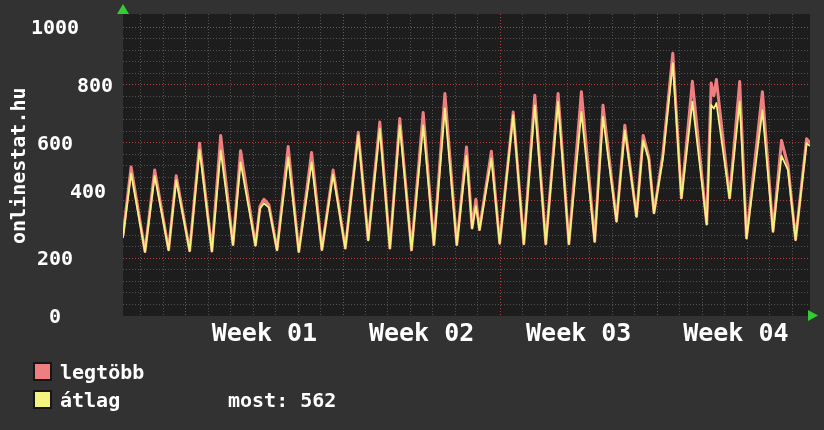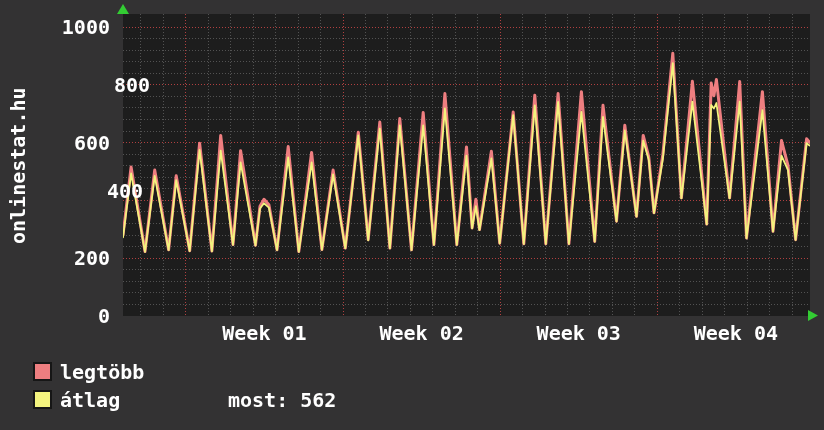--- a/index.html
+++ b/index.html
@@ -3,22 +3,22 @@
 <meta charset="utf-8">
 <style>
   html,body{margin:0;padding:0;background:#333233;}
   #stage{
     position:relative;width:824px;height:430px;background:#333233;overflow:hidden;
     font-family:"DejaVu Sans Mono","Liberation Mono",monospace;color:#ffffff;
     font-weight:bold;
   }
   #plot-bg{position:absolute;left:123px;top:14px;width:687px;height:302px;background:#1d1d1d;}
   #plot-svg{position:absolute;left:123px;top:14px;width:687px;height:302px;display:block;}
-  .ylabel{position:absolute;left:0;width:110px;text-align:right;font-size:20px;line-height:24px;}
-  .xlabel{position:absolute;top:321px;width:120px;text-align:center;font-size:20px;line-height:24px;}
+  .ylabel{position:absolute;left:0;width:110px;text-align:center;font-size:20px;line-height:24px;}
+  .xlabel{position:absolute;top:321px;width:120px;text-align:center;font-size:25px;line-height:24px;}
   .site-label{
     position:absolute;left:6px;top:244px;font-size:20px;white-space:nowrap;
     transform:rotate(-90deg);transform-origin:left top;letter-spacing:0px;
   }
   .swatch{position:absolute;left:33px;width:15px;height:15px;border:2px solid #161616;}
   .legend-text{position:absolute;left:60px;font-size:20px;line-height:22px;}
   .stat-text{position:absolute;font-size:20px;line-height:22px;text-align:center;}
   .arrow{position:absolute;}
 </style>
 </head>

